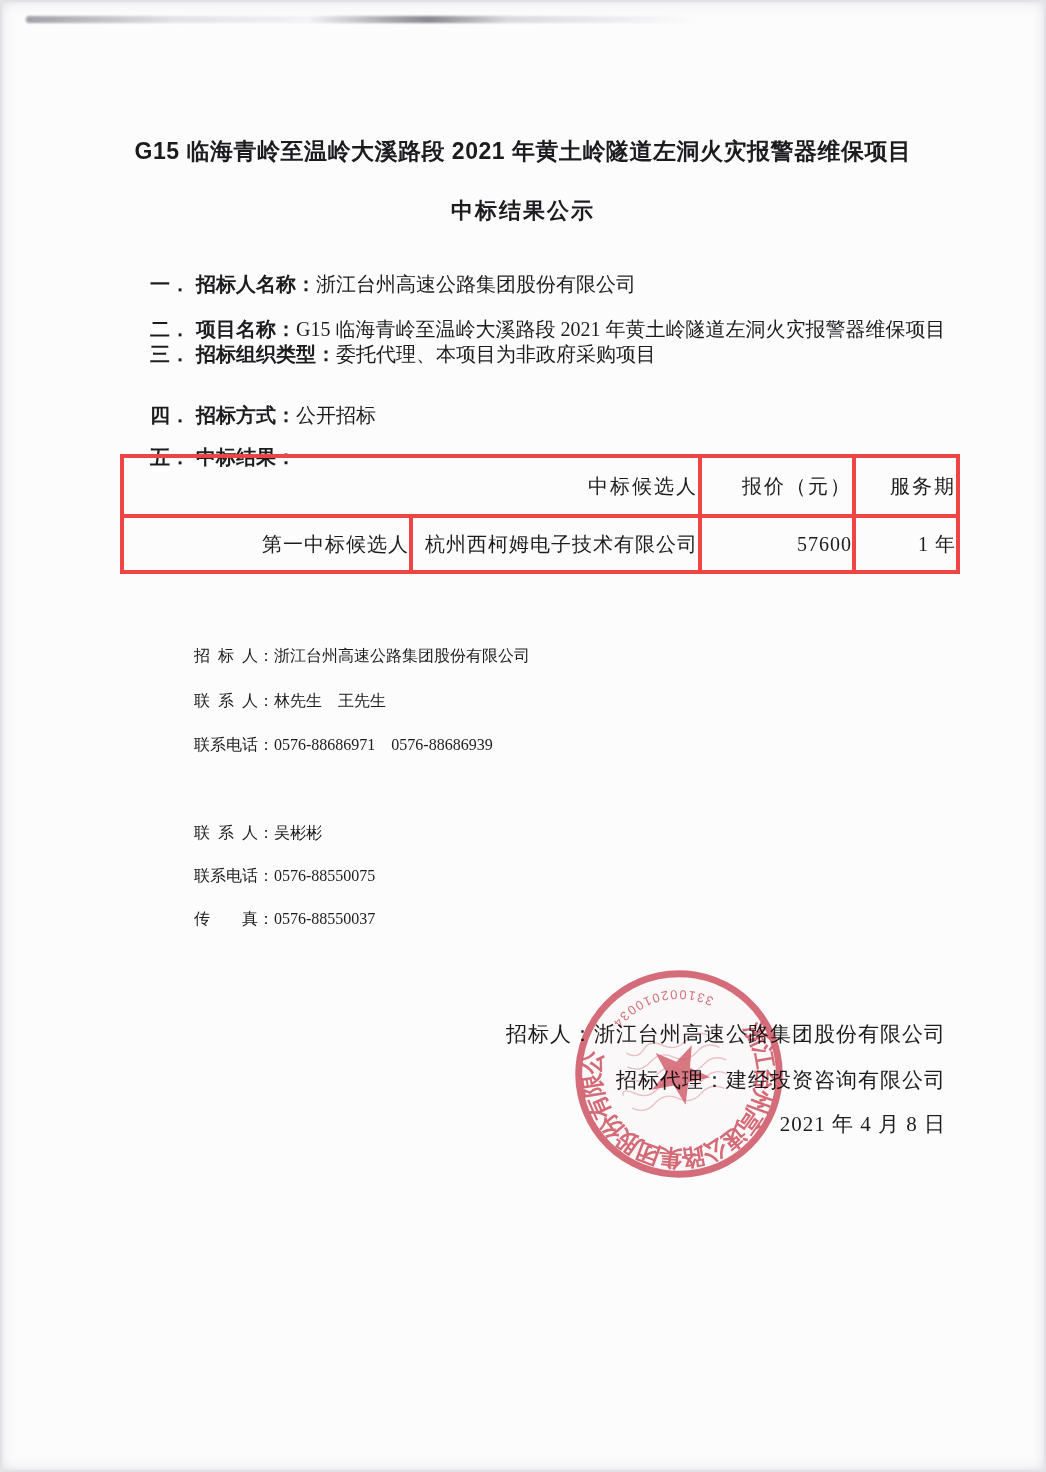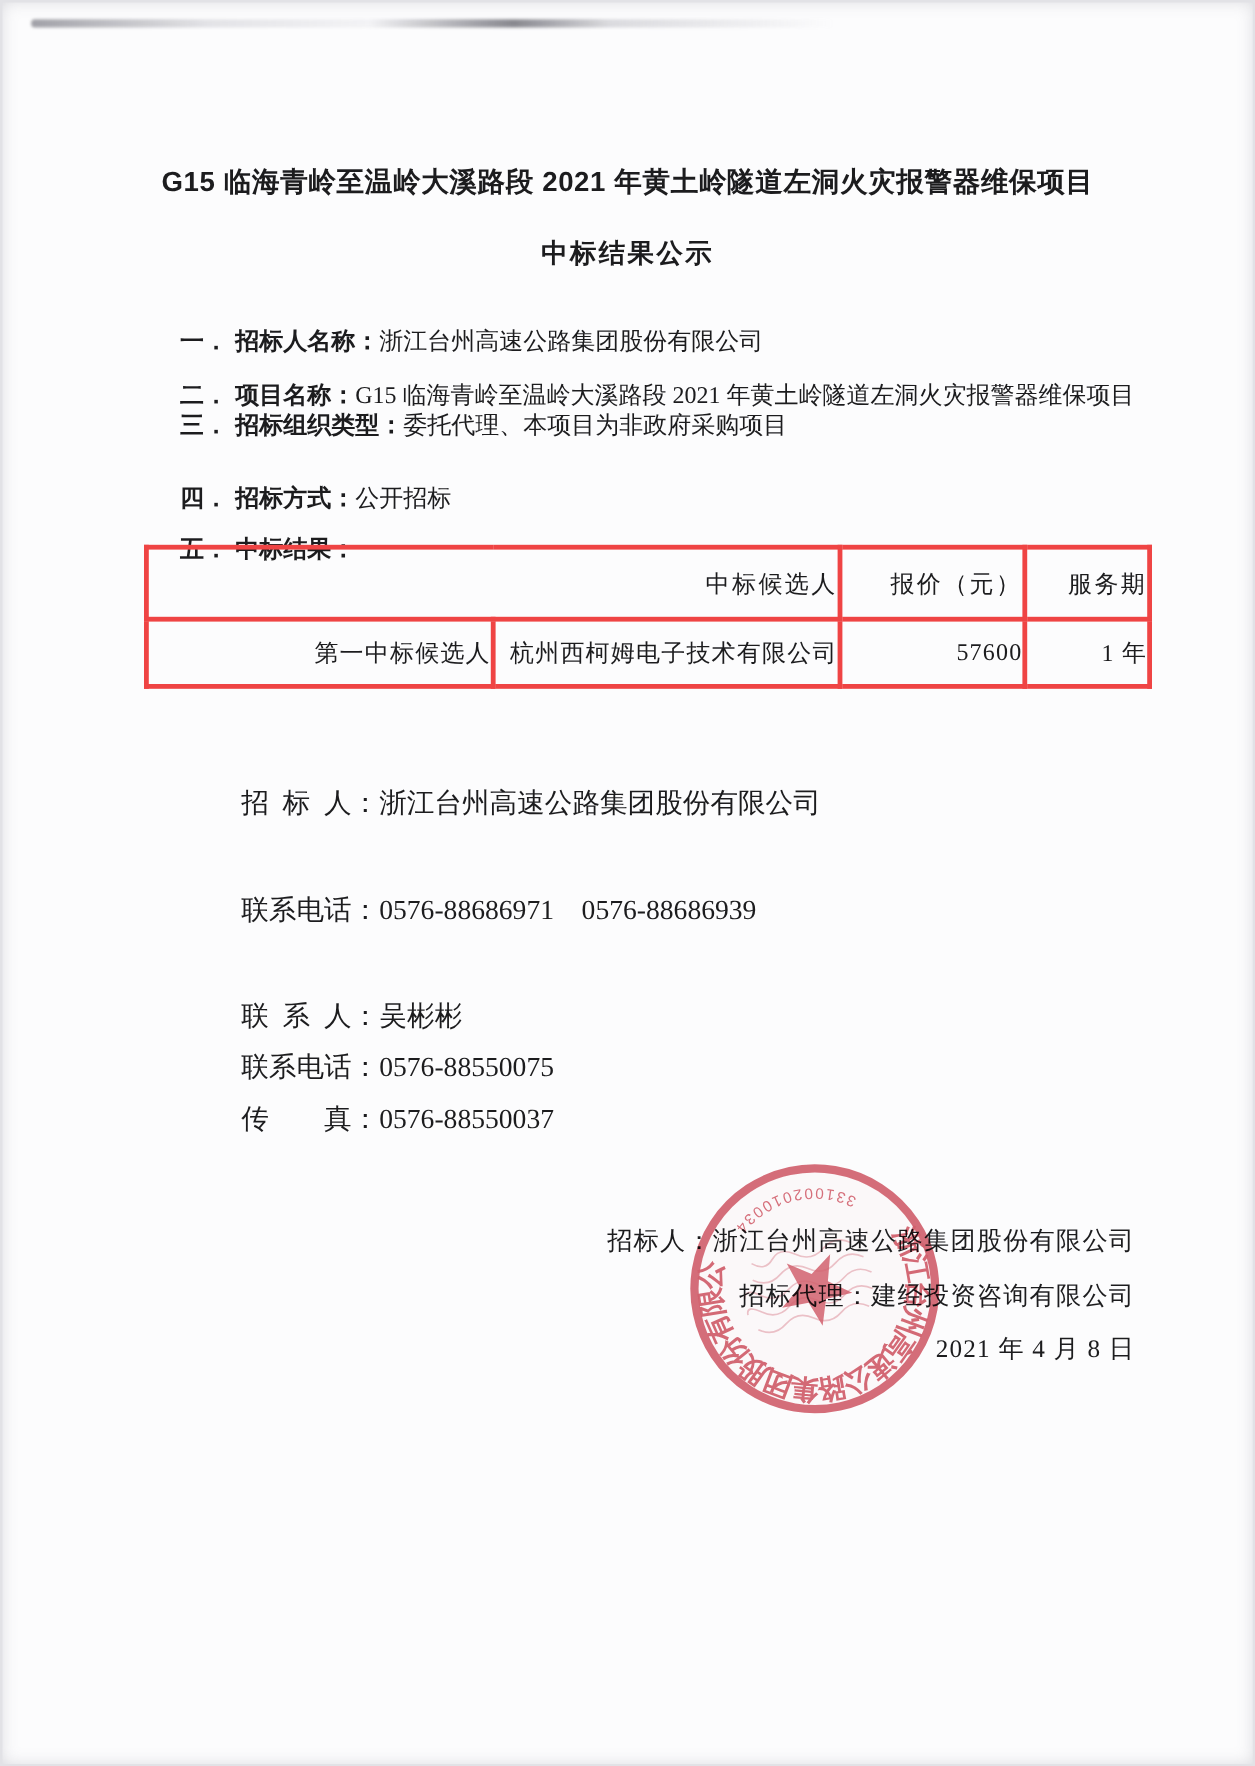--- a/index.html
+++ b/index.html
@@ -45,21 +45,21 @@
     position:absolute; top:454px; left:120px; width:836px;
     border-collapse:collapse; table-layout:fixed;
   }
   .bid-table th,.bid-table td{
     border:4px solid #ef4444; text-align:right; vertical-align:middle;
     font-weight:normal; font-size:20px; font-family:"Liberation Serif",serif;
   }
   .bid-table th{ height:60px; letter-spacing:2px; }
   .bid-table td{ height:56px; letter-spacing:1px; }
   .contact-line{
-    position:absolute; left:178px; font-size:23px; white-space:pre;
+    position:absolute; left:178px; font-size:16px; white-space:pre;
   }
   .sig-line{
     position:absolute; right:100px; font-size:21px; white-space:pre;
     text-align:right; letter-spacing:1px;
   }
   .seal{
     position:absolute; left:561px; top:951px; width:236px; height:246px;
     mix-blend-mode:multiply; opacity:.9; pointer-events:none;
   }
 </style>
@@ -102,20 +102,23 @@
       <td>57600</td>
       <td>1 年</td>
     </tr>
   </tbody>
     </table>
 
 
   <div class="contact-line" style="top:628px">
     <span>招  标  人：</span><span>浙江台州高速公路集团股份有限公司</span>
   </div>
+  <div class="contact-line" style="top:673px">
+    <span>联  系  人：</span><span>林先生　王先生</span>
+  </div>
   <div class="contact-line" style="top:717px">
     <span>联系电话：</span><span>0576-88686971    0576-88686939</span>
   </div>
   <div class="contact-line" style="top:805px">
     <span>联  系  人：</span><span>吴彬彬</span>
   </div>
   <div class="contact-line" style="top:848px">
     <span>联系电话：</span><span>0576-88550075</span>
   </div>
   <div class="contact-line" style="top:891px">

